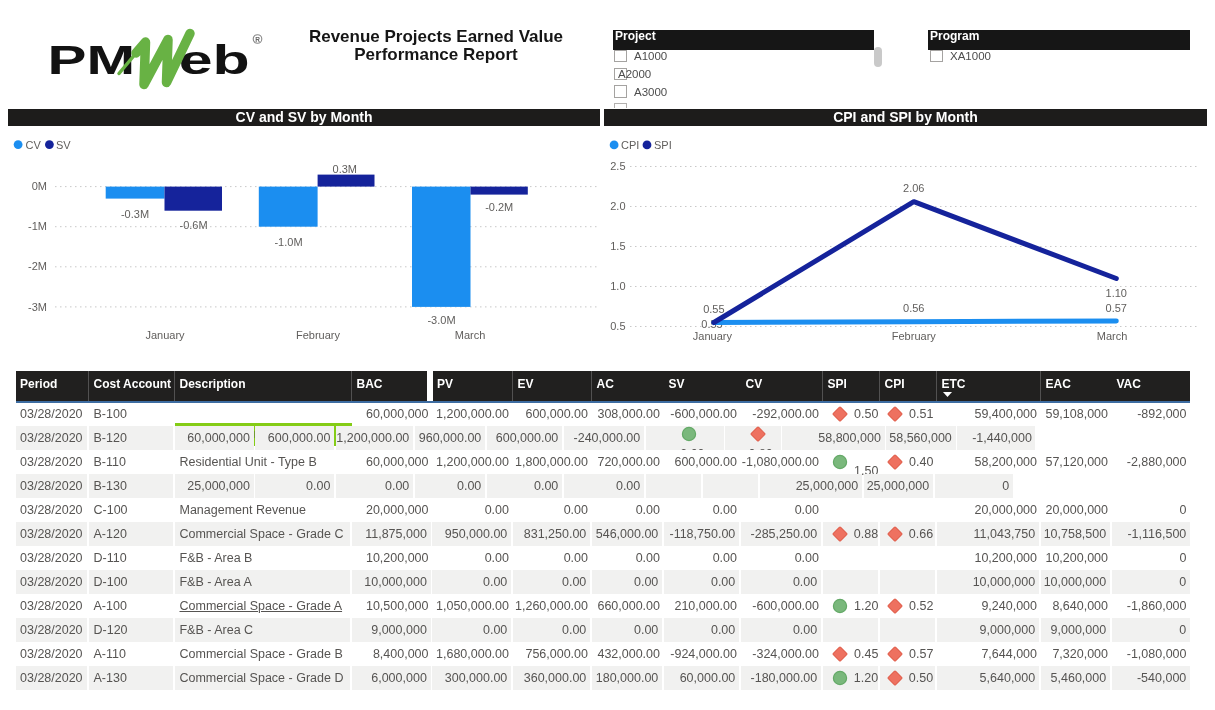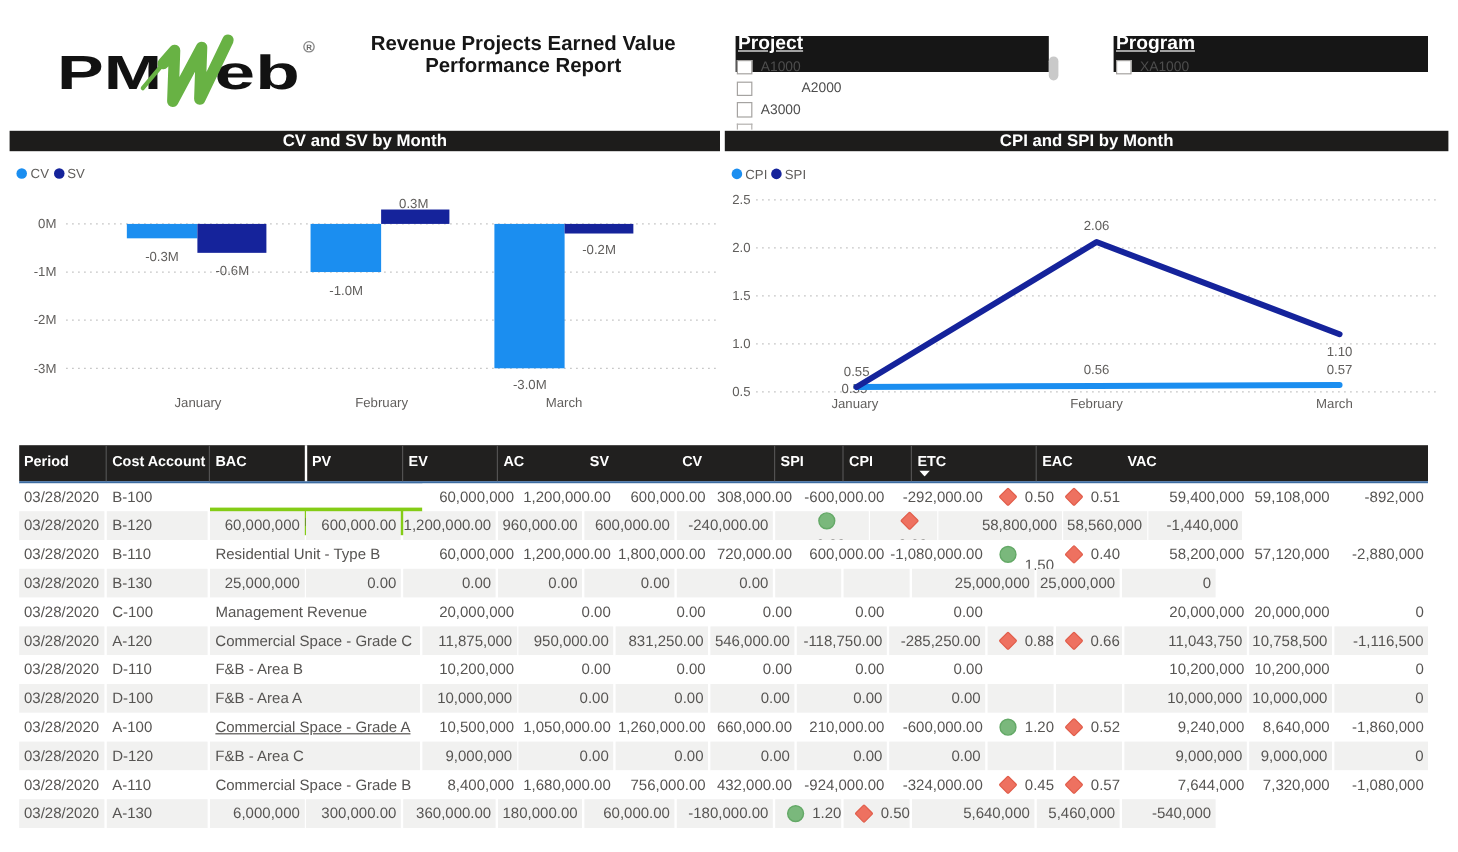--- a/index.html
+++ b/index.html
@@ -1,19 +1,19 @@
 <!DOCTYPE html>
 <html><head>
 <meta charset="utf-8">
 <style>
 * { margin:0; padding:0; box-sizing:border-box; }
 html,body { width:1215px; height:710px; background:#fff; font-family:"Liberation Sans",sans-serif; position:relative; overflow:hidden; }
 .abs { position:absolute; }
 .panelhdr { position:absolute; background:#1d1c1b; color:#fff; font-weight:bold; font-size:14px; text-align:center; line-height:17px; height:17px; }
-.slicerhdr { position:absolute; background:#161616; color:#fff; font-weight:bold; font-size:16px; line-height:13px; height:30px; padding-left:2px;text-decoration:underline; }
+.slicerhdr { position:absolute; background:#161616; color:#fff; font-weight:bold; font-size:12px; line-height:13px; height:20px; padding-left:2px; }
 .cb { position:absolute; width:12.5px; height:12.5px; border:1.5px solid #a5a3a1; background:#fff; }
 .sltxt { position:absolute; font-size:11.5px; color:#4d4d4d; }
 #tbl > div:not(:first-child) > div:nth-child(11){padding-left:7px !important;}
 </style>
 </head>
 <body>
 
 <div class="abs" style="left:40px;top:25px;width:240px;height:80px;">
 <svg width="240" height="80" viewBox="0 0 240 80">
   <g transform="translate(7.5,49.4) scale(1.46,1)">
@@ -28,21 +28,21 @@
   <text x="217.5" y="16.8" font-size="6.5" fill="#666" text-anchor="middle" font-weight="bold">R</text>
 </svg>
 </div>
 
 <div class="abs" style="left:296px;top:28px;width:280px;text-align:center;font-weight:bold;font-size:17px;line-height:17.8px;color:#161616;">Revenue Projects Earned Value<br>Performance Report</div>
 
 <div class="slicerhdr" style="left:613px;top:30px;width:261px;">Project</div>
 <div class="cb" style="left:614px;top:49.5px;"></div>
 <div class="sltxt" style="left:634px;top:50px;">A1000</div>
 <div class="cb" style="left:614px;top:67.5px;"></div>
-<div class="sltxt" style="left:668px;top:68px;">A2000</div>
+<div class="sltxt" style="left:618px;top:68px;">A2000</div>
 <div class="cb" style="left:614px;top:85px;"></div>
 <div class="sltxt" style="left:634px;top:85.5px;">A3000</div>
 <div class="abs" style="left:614px;top:103px;width:12.5px;height:4.5px;border:1.3px solid #b3b1af;border-bottom:none;background:#fff;"></div>
 <div class="abs" style="left:873.5px;top:46.5px;width:8px;height:20px;background:#c9c9c9;border-radius:4px;"></div>
 
 <div class="slicerhdr" style="left:928px;top:30px;width:262px;">Program</div>
 <div class="cb" style="left:930px;top:49.5px;"></div>
 <div class="sltxt" style="left:950px;top:50px;">XA1000</div>
 
 <div class="panelhdr" style="left:8px;top:109px;width:592px;">CV and SV by Month</div>
@@ -136,21 +136,22 @@
     <text x="112.4" y="210.2">January</text>
     <text x="313.8" y="210.2">February</text>
     <text x="512" y="210.2">March</text>
   </g>
 </svg>
 
 <div class="abs" id="tbl" style="left:15.5px;top:370.5px;width:1174.5px;">
 <div style="display:flex;background:#21201f;height:30px;color:#fff;font-size:12px;font-weight:bold;">
 <div style="width:73.5px;border-right:1px solid #525151;padding:6.5px 0 0 4.5px;">Period</div>
 <div style="width:86px;border-right:1px solid #525151;padding:6.5px 0 0 4.5px;">Cost Account</div>
-<div style="width:80.5px;border-right:2px solid #ffffff;padding:6.5px 0 0 4.5px;">BAC</div>
+<div style="width:177px;border-right:1px solid #525151;padding:6.5px 0 0 4.5px;">Description</div>
+<div style="width:80.5px;border-right:6px solid #ffffff;padding:6.5px 0 0 4.5px;">BAC</div>
 <div style="width:80.5px;border-right:1px solid #525151;padding:6.5px 0 0 4.5px;">PV</div>
 <div style="width:79px;border-right:1px solid #525151;padding:6.5px 0 0 4.5px;">EV</div>
 <div style="width:72px;padding:6.5px 0 0 4.5px;">AC</div>
 <div style="width:77px;padding:6.5px 0 0 4.5px;">SV</div>
 <div style="width:82px;border-right:1px solid #525151;padding:6.5px 0 0 4.5px;">CV</div>
 <div style="width:57px;border-right:1px solid #525151;padding:6.5px 0 0 4.5px;">SPI</div>
 <div style="width:57px;border-right:1px solid #525151;padding:6.5px 0 0 4.5px;">CPI</div>
 <div style="width:104px;border-right:1px solid #525151;padding:6.5px 0 0 4.5px;position:relative;">ETC<svg width="9" height="5" viewBox="0 0 9 5" style="position:absolute;left:6px;top:21px;">
           <path d="M0,0 h9 l-4.5,5 z" fill="#fff"></path>
         </svg></div>
@@ -388,20 +389,21 @@
         </svg>
         <span style="margin-left:6px;">0.57</span>
       </div>
 <div style="width:104px;background:#fff;height:24px;line-height:24px;text-align:right;padding-right:4px;">7,644,000</div>
 <div style="width:71px;background:#fff;height:24px;line-height:24px;text-align:right;padding-right:4px;">7,320,000</div>
 <div style="width:78px;background:#fff;height:24px;line-height:24px;text-align:right;padding-right:3.5px;">-1,080,000</div>
 </div>
 <div style="display:flex;height:24px;background:#fff;font-size:12.5px;color:#565452;">
 <div style="width:71.9px;background:#f1f1f0;height:24px;line-height:24px;margin-right:1.6px;padding-left:4.5px;">03/28/2020</div>
 <div style="width:84.4px;background:#f1f1f0;height:24px;line-height:24px;margin-right:1.6px;padding-left:4.5px;">A-130</div>
+<div style="width:175.4px;background:#f1f1f0;height:24px;line-height:24px;margin-right:1.6px;padding-left:4.5px;">Commercial Space - Grade D</div>
 <div style="width:78.9px;background:#f1f1f0;height:24px;line-height:24px;margin-right:1.6px;text-align:right;padding-right:4px;">6,000,000</div>
 <div style="width:78.9px;background:#f1f1f0;height:24px;line-height:24px;margin-right:1.6px;text-align:right;padding-right:4px;">300,000.00</div>
 <div style="width:77.4px;background:#f1f1f0;height:24px;line-height:24px;margin-right:1.6px;text-align:right;padding-right:4px;">360,000.00</div>
 <div style="width:70.4px;background:#f1f1f0;height:24px;line-height:24px;margin-right:1.6px;text-align:right;padding-right:4px;">180,000.00</div>
 <div style="width:75.4px;background:#f1f1f0;height:24px;line-height:24px;margin-right:1.6px;text-align:right;padding-right:4px;">60,000.00</div>
 <div style="width:80.4px;background:#f1f1f0;height:24px;line-height:24px;margin-right:1.6px;text-align:right;padding-right:4px;">-180,000.00</div>
 <div style="width:55.4px;background:#f1f1f0;height:24px;line-height:24px;margin-right:1.6px;display:flex;align-items:center;padding-left:9px;">
         <svg width="16" height="16" viewBox="0 0 16 16" style="flex:none">
           <circle cx="8" cy="8" r="6.6" fill="#7ab87c" stroke="#64a967" stroke-width="1.2"></circle>
         </svg>

